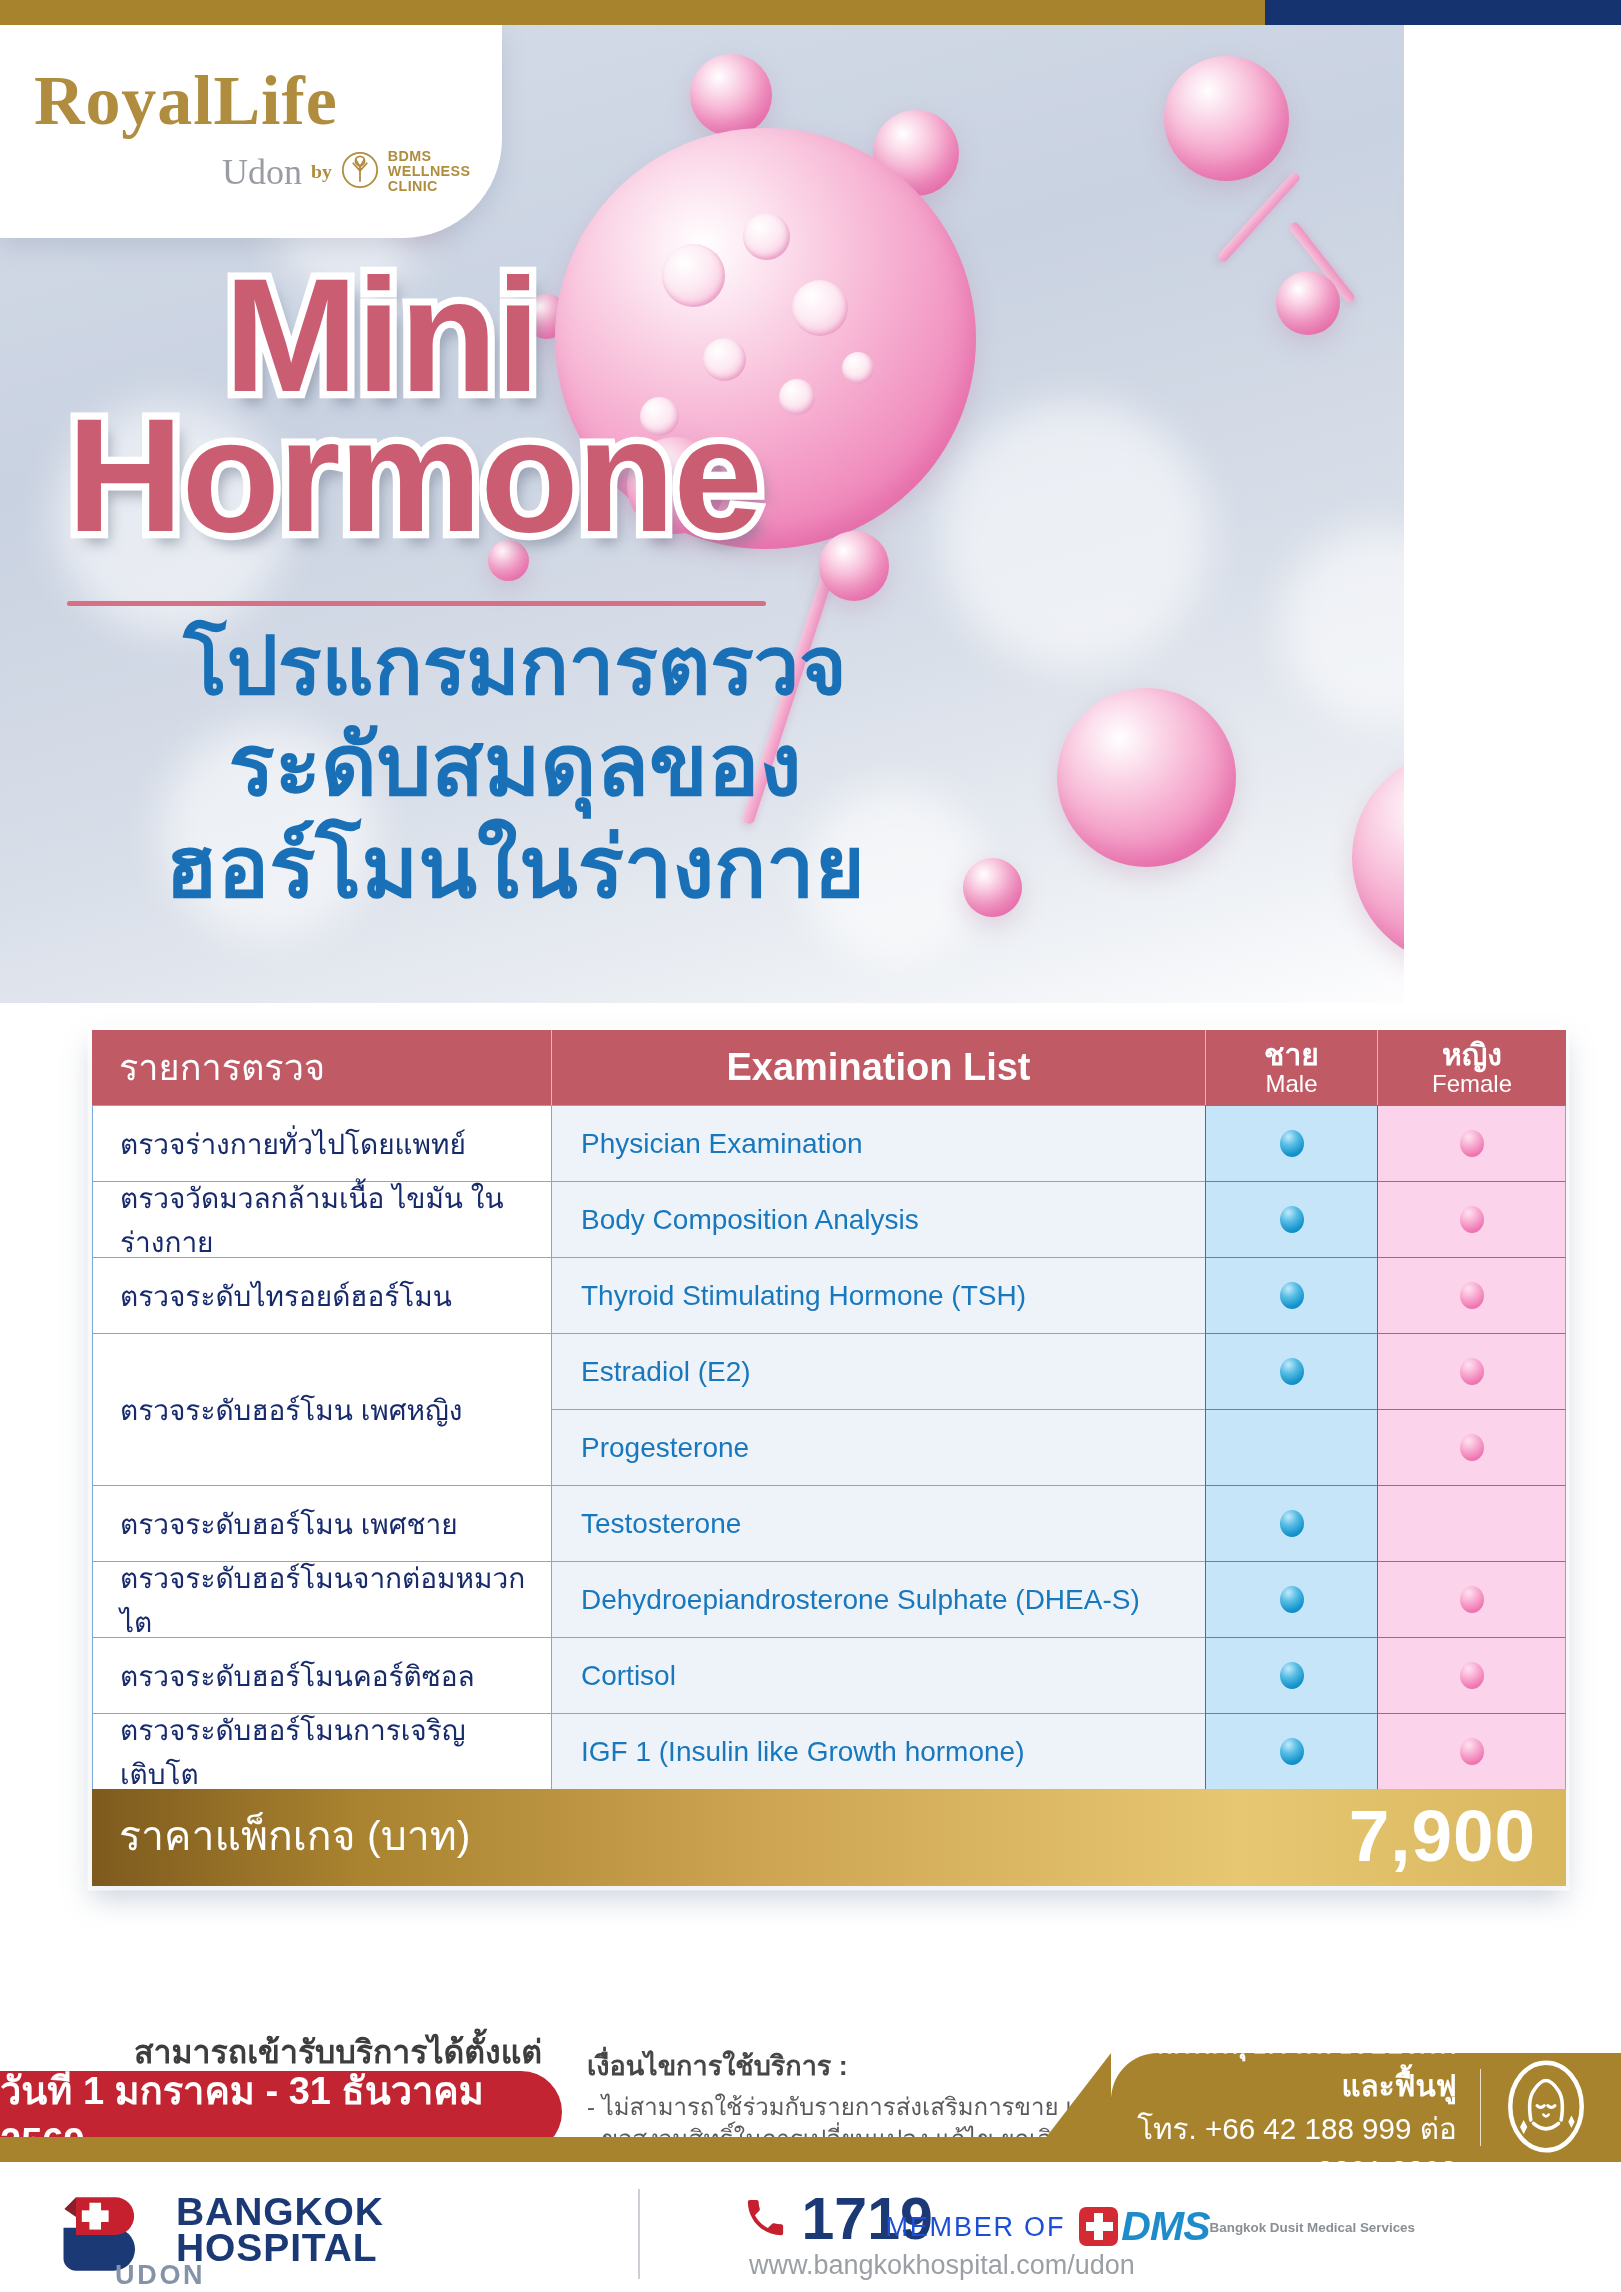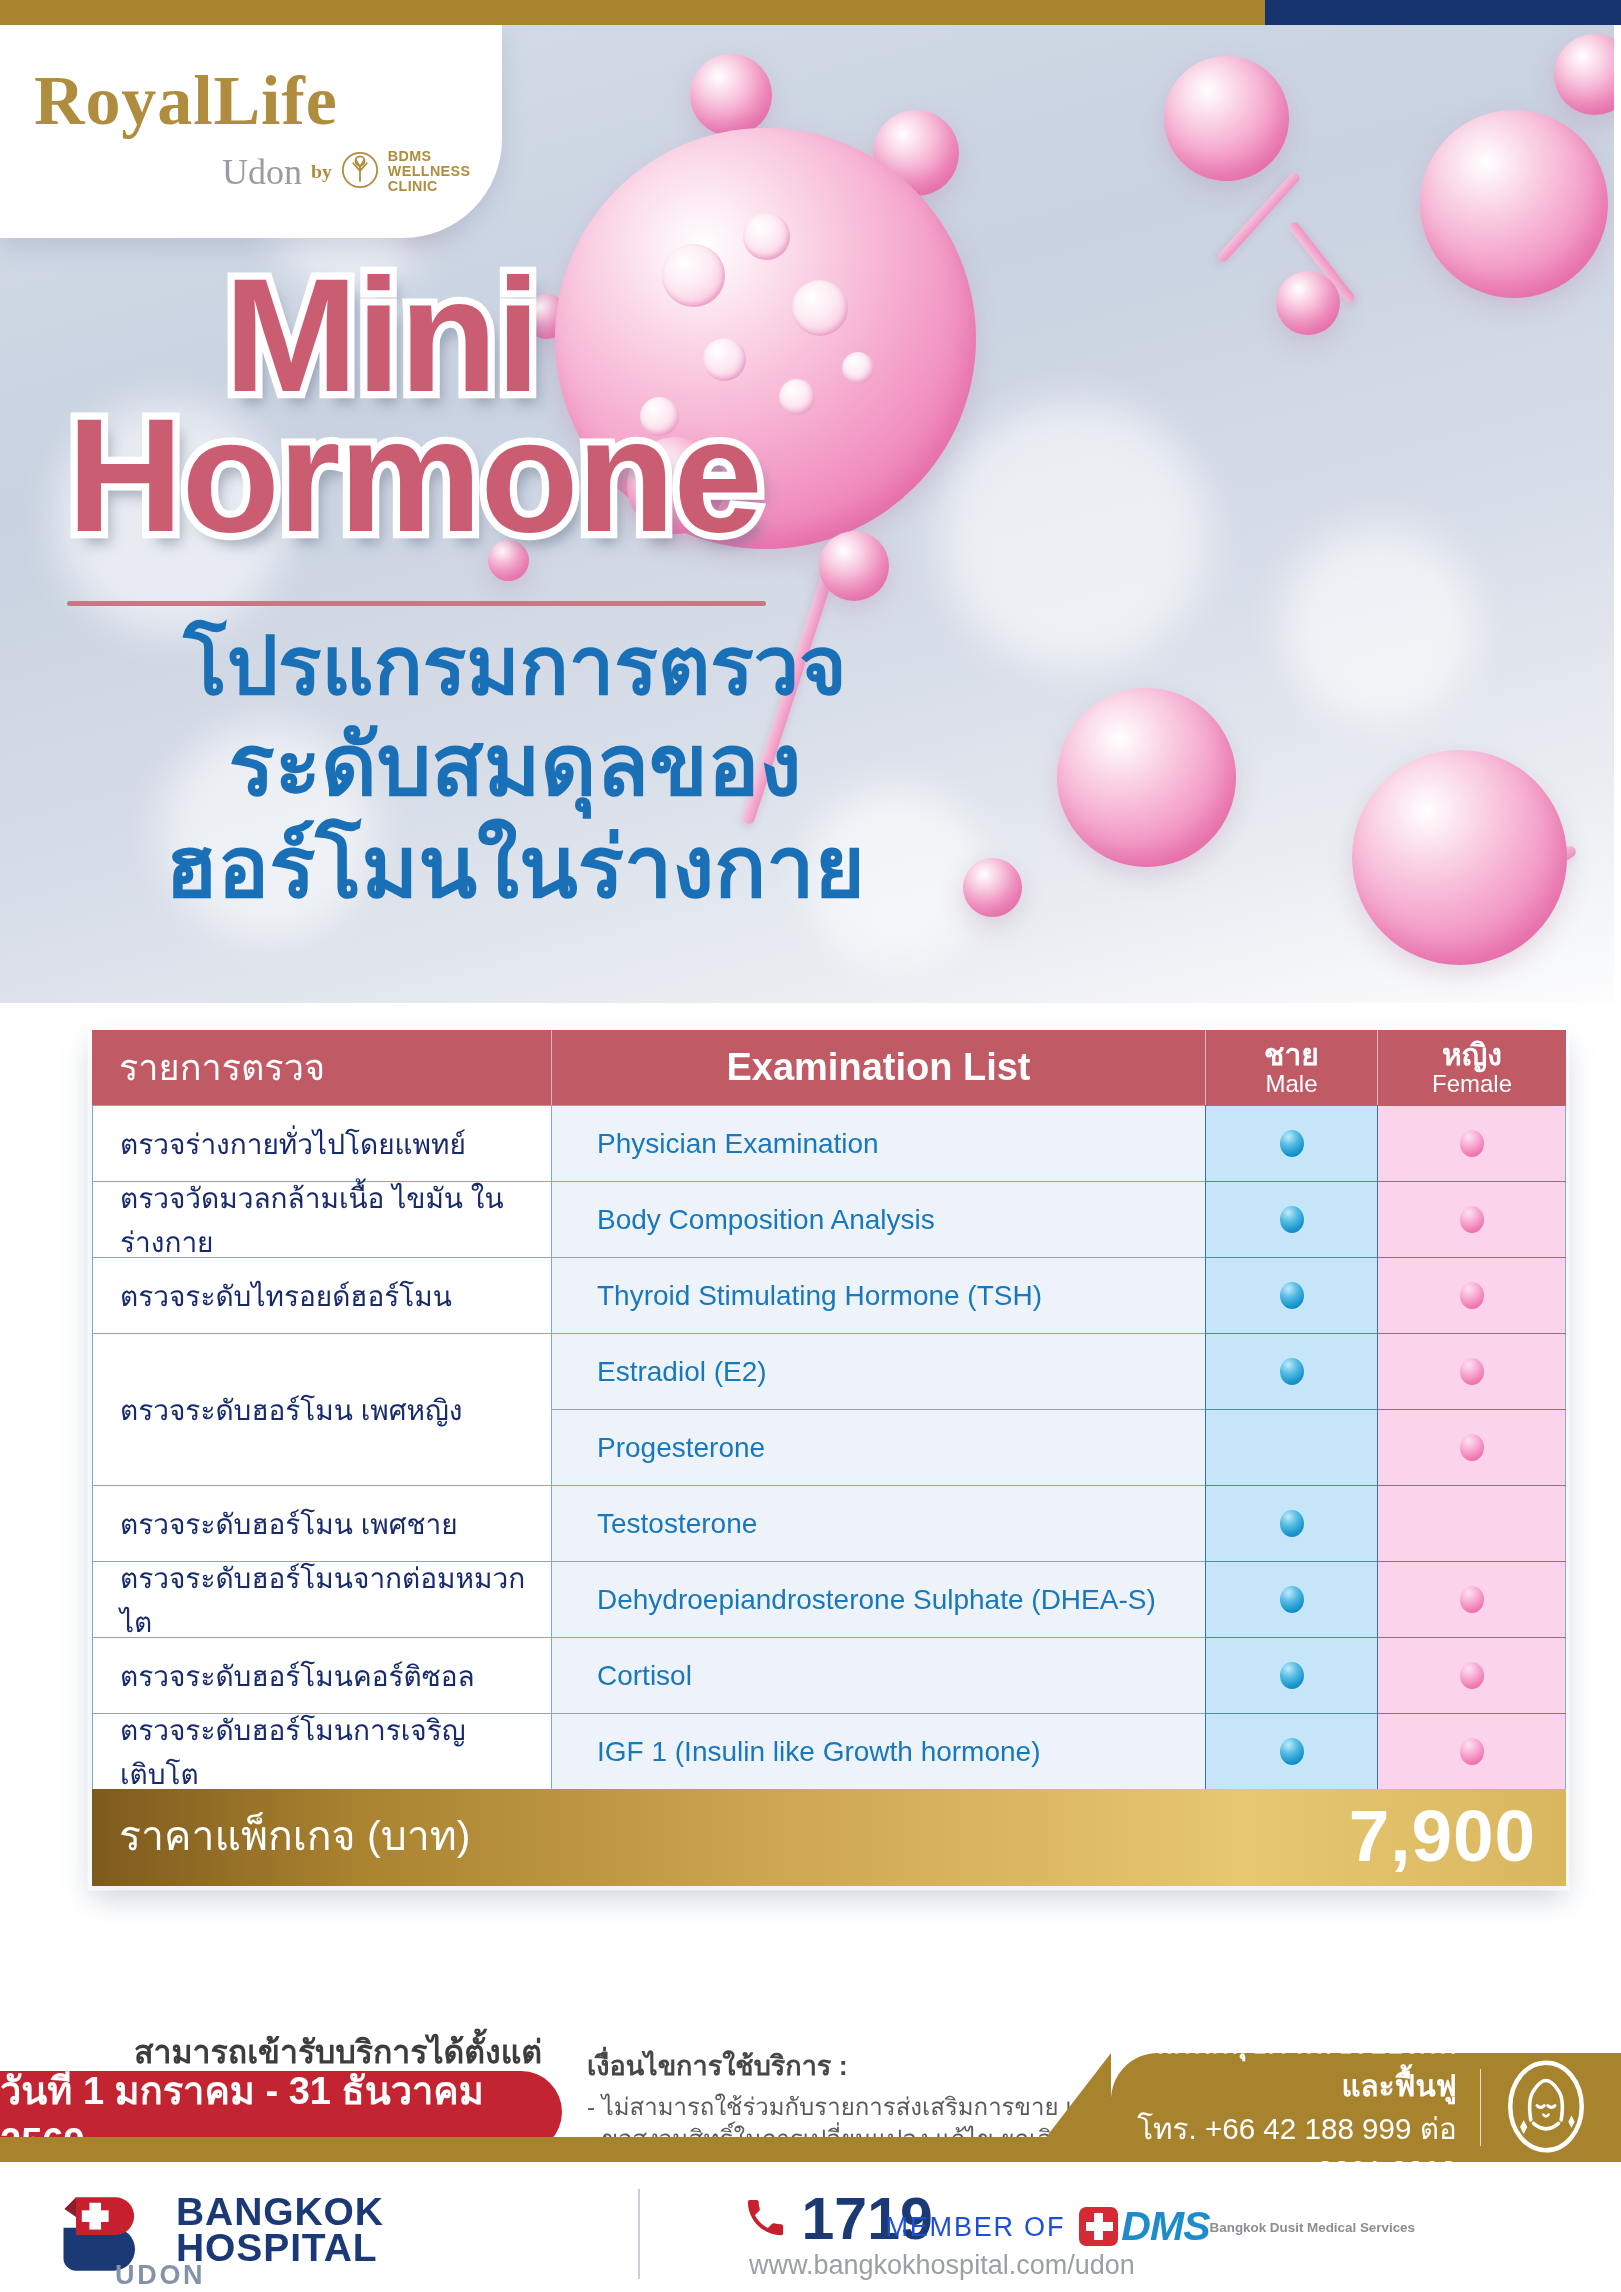--- a/index.html
+++ b/index.html
@@ -5,21 +5,21 @@
   * { margin:0; padding:0; box-sizing:border-box; }
   html,body { width:1622px; height:2293px; }
   body { position:relative; overflow:hidden; background:#ffffff;
          font-family:"Liberation Sans", sans-serif; }
 
   
   .topbar { position:absolute; left:0; top:0; width:1622px; height:25px; background:#a8832e; }
   .topbar-navy { position:absolute; left:1265px; top:0; width:357px; height:25px; background:#15336e; }
 
   
-  .hero { position:absolute; left:0; top:25px; width:1614px; height:978px; overflow:hidden;
+  .hero { position:absolute; left:0; top:25px; width:1404px; height:978px; overflow:hidden;
           background:linear-gradient(165deg,#d6dde9 0%,#c9d2e1 35%,#d9dfe9 65%,#eef1f5 88%,#fdfdfe 100%); }
   .bokeh { position:absolute; border-radius:50%; background:rgba(255,255,255,.55); filter:blur(19.7px); }
   .sphere { position:absolute; border-radius:50%;
             background:radial-gradient(circle at 35% 28%, #ffffff 0%, #fbd9e9 22%, #f6aed0 48%, #ef86ba 74%, #e united 100%);
             background:radial-gradient(circle at 35% 28%, #ffffff 0%, #fbd9e9 22%, #f6aed0 48%, #ef86ba 74%, #e768a6 100%);
             box-shadow:inset -7.2px -12.5px 21.5px rgba(214,80,150,.35), 0 9px 23px rgba(180,120,160,.25); }
   .sphere .bub { position:absolute; border-radius:50%;
             background:radial-gradient(circle at 35% 30%, #ffffff 0%, #fde9f2 45%, #f6b4d4 100%);
             box-shadow:inset -1.8px -2.7px 5.4px rgba(220,110,170,.5); }
   .stick { position:absolute; background:linear-gradient(90deg,#f7c3da,#ef92c2); border-radius:9px;
@@ -63,21 +63,21 @@
   .th + .th { border-left:1.8px solid rgba(255,255,255,.55); }
   .th-thai { padding-left:27px; font-size:36px; }
   .th-en { justify-content:center; font-size:38px; font-weight:700; }
   .th-mf { flex-direction:column; justify-content:center; line-height:1.1; }
   .th-mf .big { font-size:30px; font-weight:700; }
   .th-mf .small { font-size:24px; }
 
   .cell { display:flex; align-items:center; font-size:28px; }
   .c1 { grid-column:1; background:#ffffff; color:#172a6b; padding-left:27px;
         border-left:0.9px solid #7ea9d6; border-top:0.9px solid #7ea9d6; padding-right:12.5px; }
-  .c2 { grid-column:2; background:#eef3f9; color:#1878bd; padding-left:45px;
+  .c2 { grid-column:2; background:#eef3f9; color:#1878bd; padding-left:29px;
         border-left:0.9px solid #7ea9d6; border-top:0.9px solid #7ea9d6; }
   .c3 { grid-column:3; background:#c7e5f8; justify-content:center;
         border-left:1.8px solid #3672b4; border-top:0.9px solid #4d86c0; }
   .c4 { grid-column:4; background:#fbd3ea; justify-content:center;
         border-left:1.8px solid #3672b4; border-right:0.9px solid #7ea9d6; border-top:0.9px solid #4d86c0; }
   .span2 { grid-row:span 2; align-items:center; }
 
   .dot { width:24px; height:27px; border-radius:50%; }
   .dot-m { background:radial-gradient(circle at 35% 25%, #c2ebfb 0%, #56bce4 35%, #1694cc 70%, #0d7fb4 100%); }
   .dot-f { background:radial-gradient(circle at 35% 25%, #ffe4f1 0%, #f8a8cf 40%, #ee74b0 75%, #e765a6 100%); }

